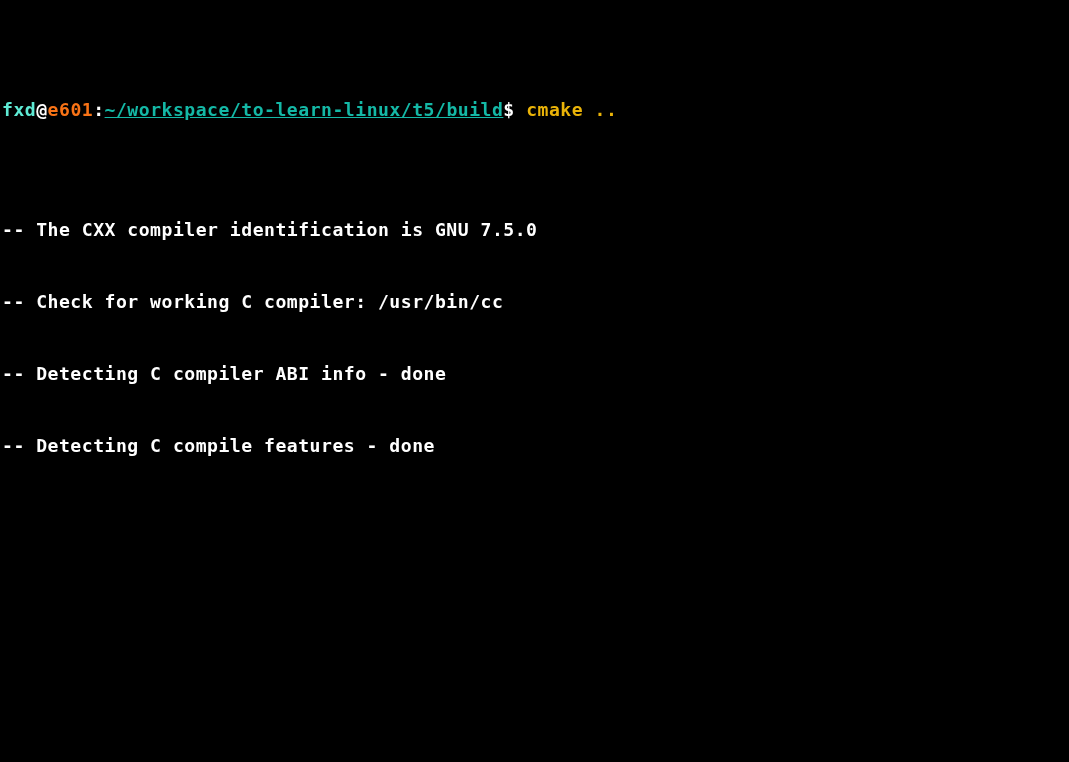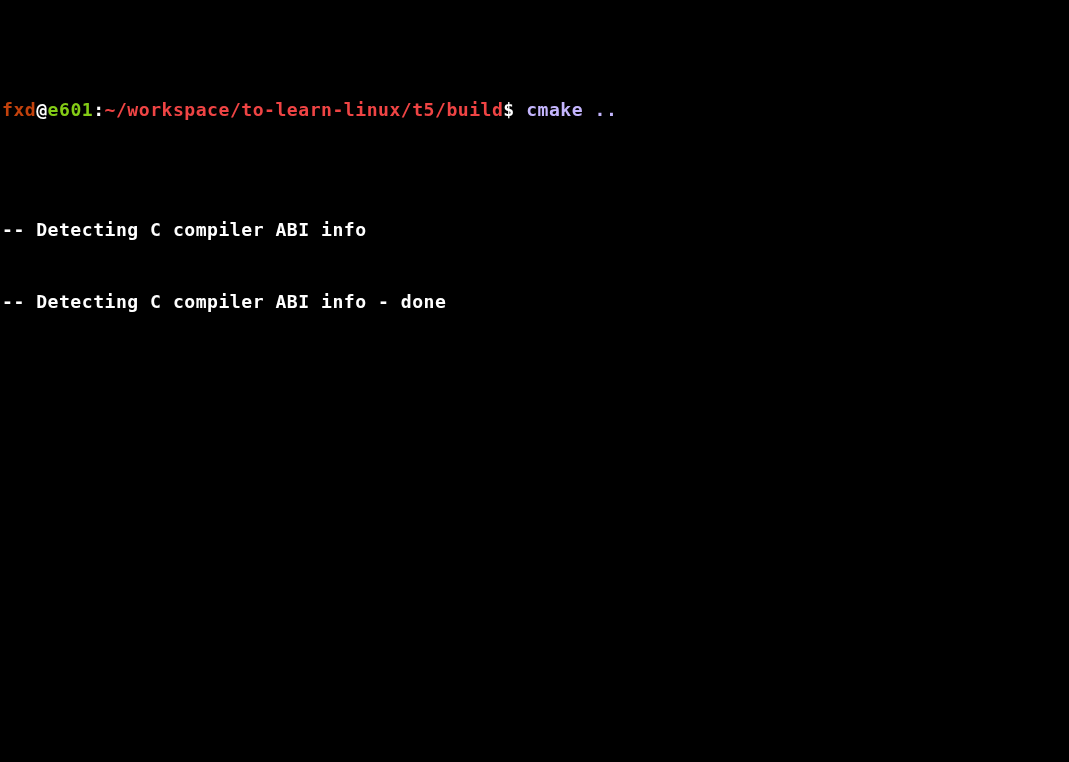--- a/index.html
+++ b/index.html
@@ -13,40 +13,42 @@
     line-height: 24px;
     color: #fff;
     overflow: hidden;
   }
   .term {
     white-space: pre;
     padding: 2px 2px 0 2px;
     letter-spacing: 0.5px;
     font-weight: 700;
   }
-  .prompt-user { color: #c2410c; }
+  .prompt-user { color: #5eead4; }
   .prompt-at   { color: #ffffff; }
-  .prompt-host { color: #84cc16; }
-  .prompt-path { color: #ef4444; }
+  .prompt-host { color: #f97316; }
+  .prompt-path { color: #14b8a6; text-decoration: underline; }
   .dollar      { color: #ffffff; }
-  .cmd         { color: #c4b5fd; }
+  .cmd         { color: #eab308; }
   .white       { color: #ffffff; }
   .row { display: block; }
 </style>
 </head>
 <body>
 
 <div class="term">
 
   
   <span class="row"><span class="prompt-user">fxd</span><span class="prompt-at">@</span><span class="prompt-host">e601</span><span class="white">:</span><span class="prompt-path">~/workspace/to-learn-linux/t5/build</span><span class="dollar">$</span><span class="white"> </span><span class="cmd">cmake ..</span></span>
 
   
-  <span class="row white">-- Detecting C compiler ABI info</span>
+  <span class="row white">-- The CXX compiler identification is GNU 7.5.0</span>
+  <span class="row white">-- Check for working C compiler: /usr/bin/cc</span>
   <span class="row white">-- Detecting C compiler ABI info - done</span>
+  <span class="row white">-- Detecting C compile features - done</span>
   
   
   
   
   
   
   
   
   
 

